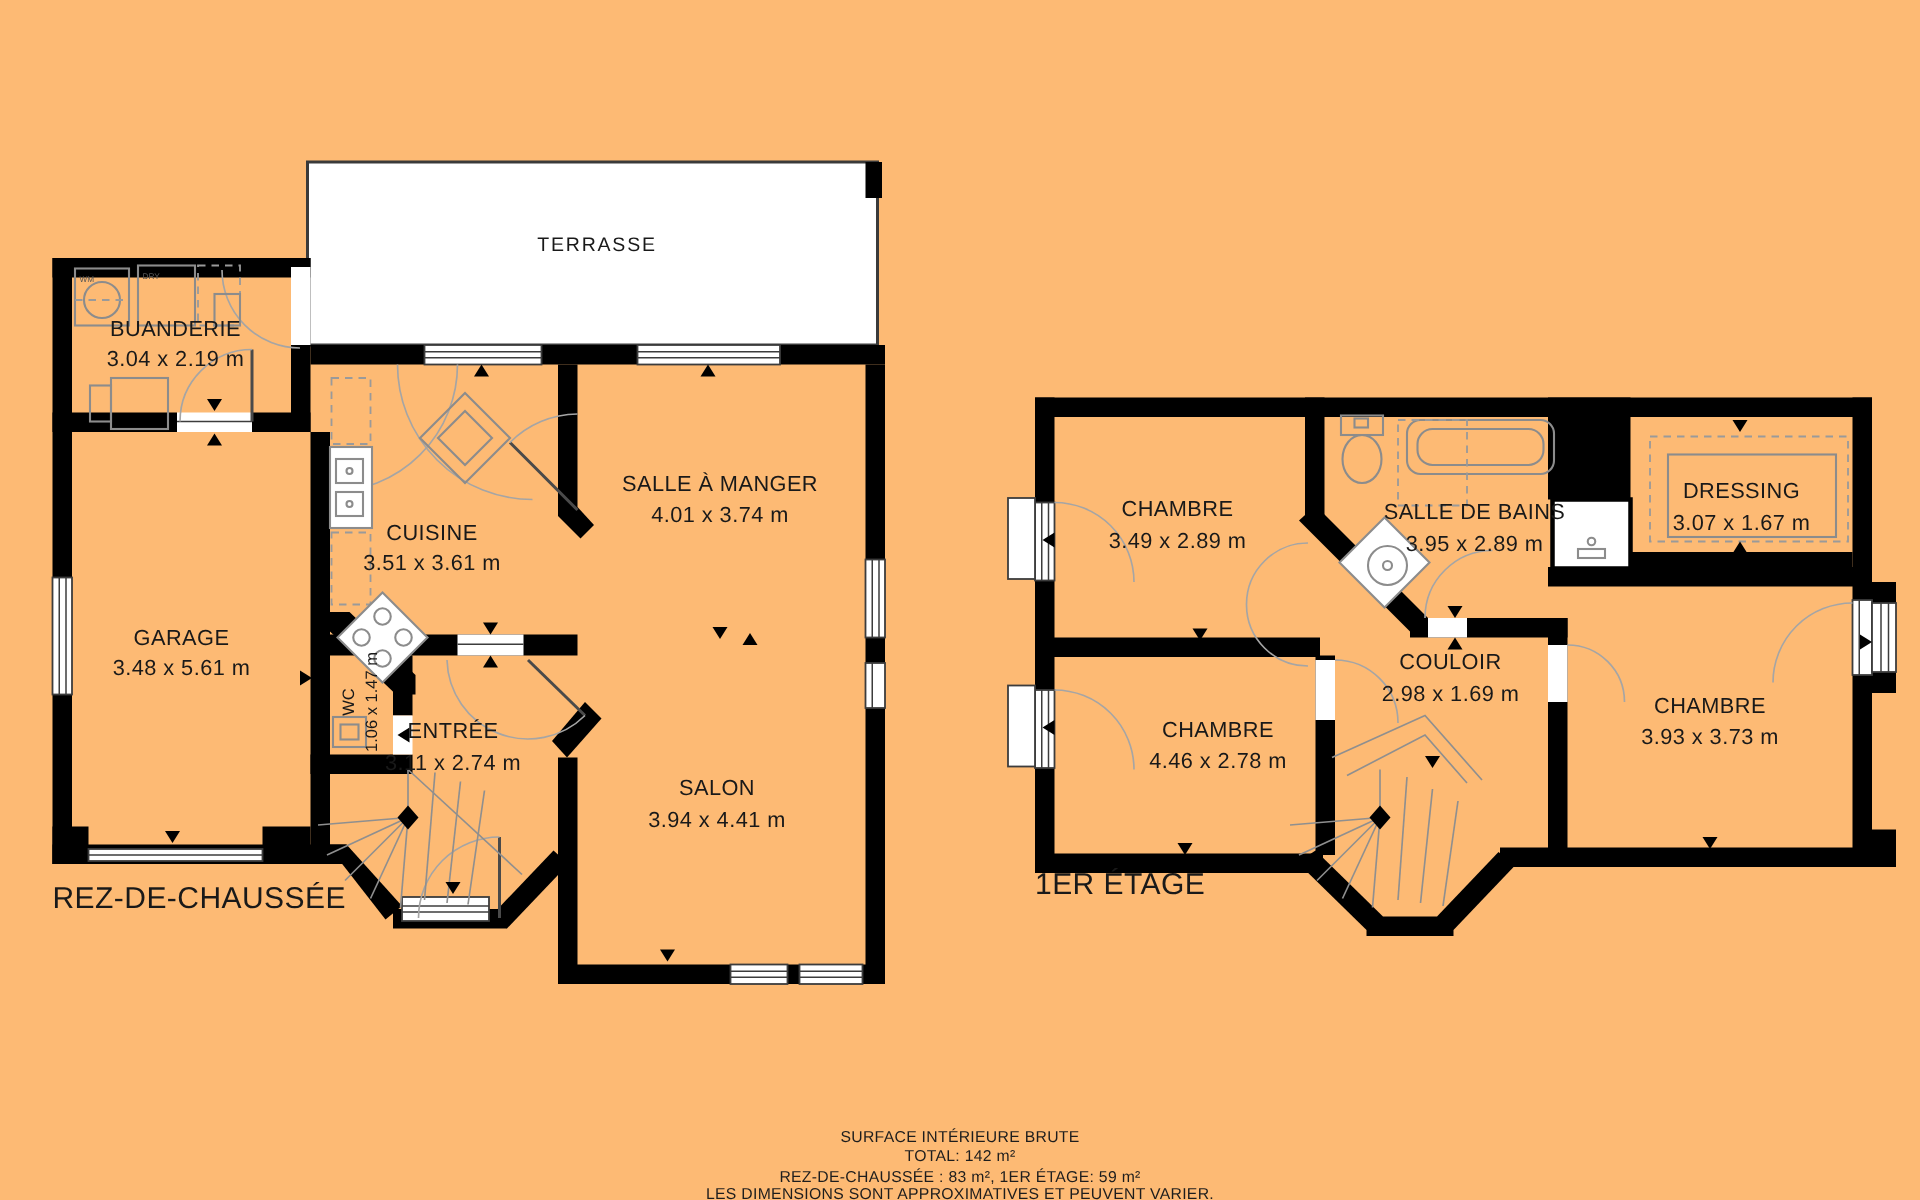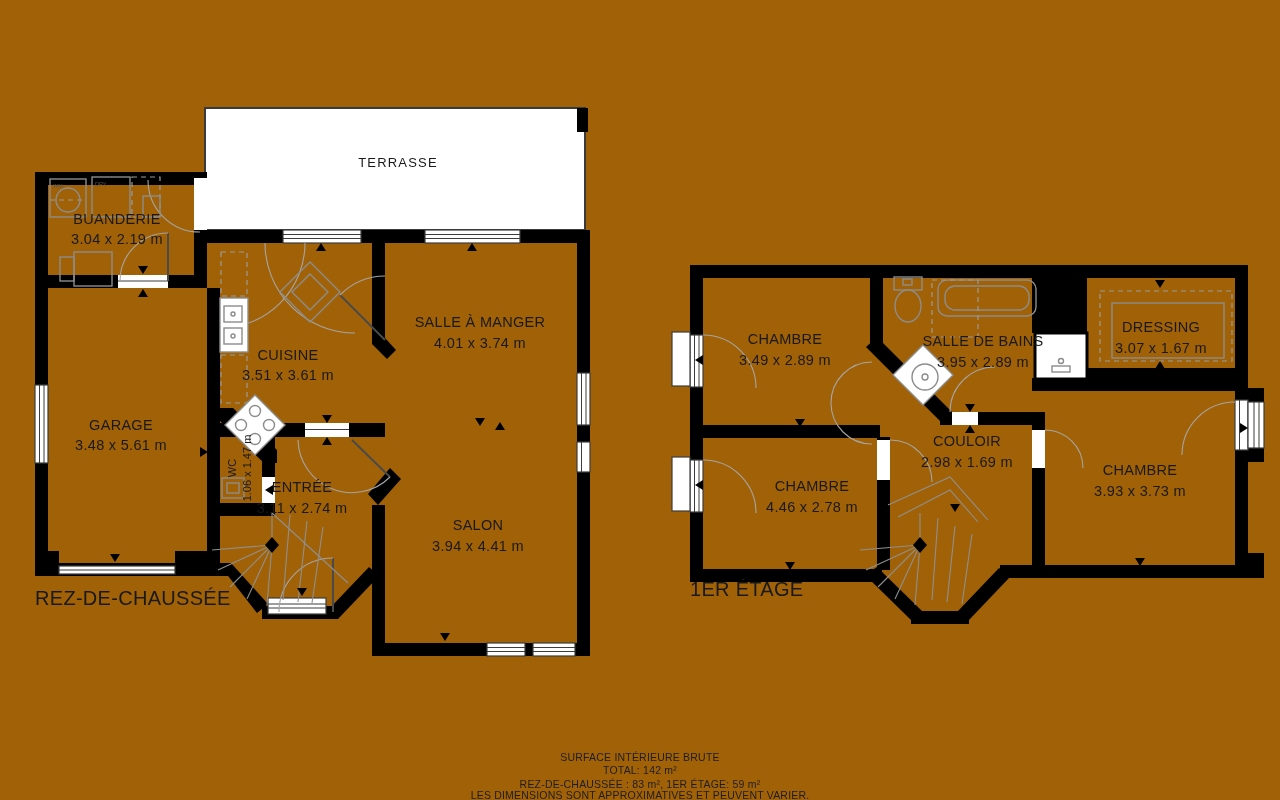--- a/index.html
+++ b/index.html
@@ -1,16 +1,16 @@
 <!DOCTYPE html>
 <html><head>
 <meta charset="utf-8">
 <style>
   html,body{margin:0;padding:0;background:#ffffff;}
-  .canvas{position:relative;width:1280px;height:800px;background:#a16207;overflow:hidden;
+  .canvas{position:relative;width:1280px;height:800px;background:#fdba74;overflow:hidden;
           font-family:"Liberation Sans",sans-serif;}
   svg{display:block;}
   .wall{fill:#000000;stroke:none;}
   .whitefill{fill:#ffffff;stroke:none;}
   .thin-outline{fill:#ffffff;stroke:#3a3a3a;stroke-width:2;}
   .fx{fill:none;stroke:#8c8c8c;stroke-width:1.4;}
   .fxw{fill:#ffffff;stroke:#8c8c8c;stroke-width:1.4;}
   .fxd{fill:none;stroke:#9a9a9a;stroke-width:1.2;stroke-dasharray:5 4;}
   .arc{fill:none;stroke:#a5a5a5;stroke-width:1.1;}
   .leaf{stroke:#4a4a4a;stroke-width:2;}

